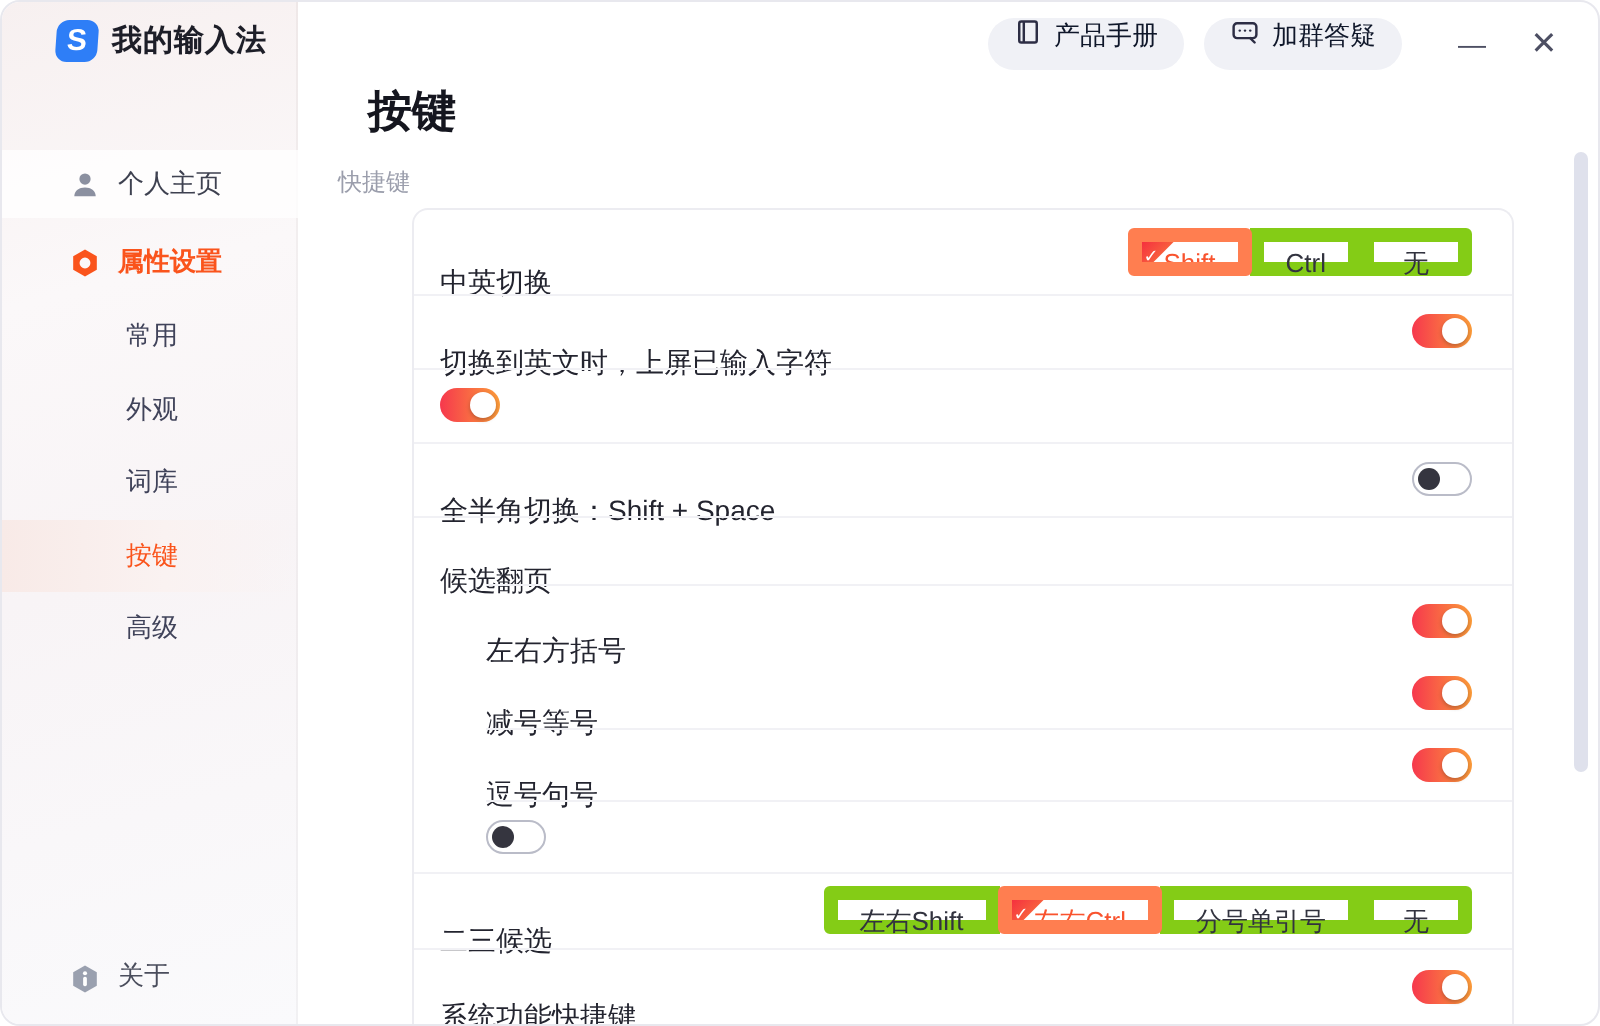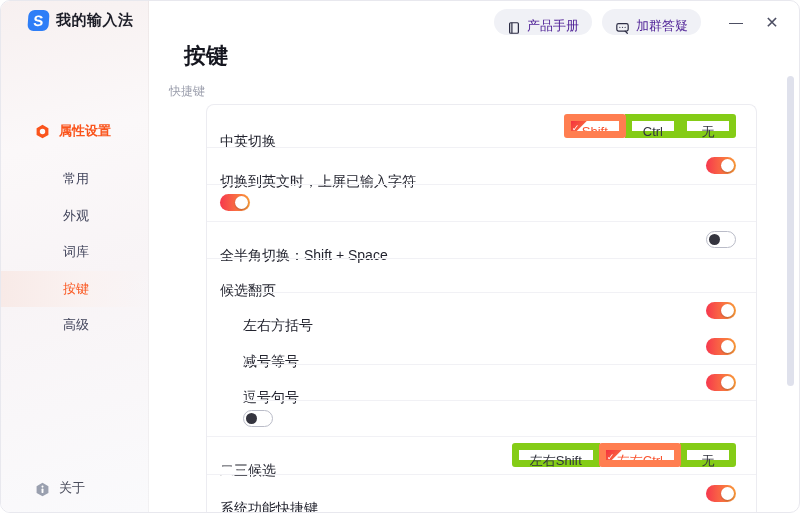--- a/index.html
+++ b/index.html
@@ -17,30 +17,30 @@
           transform:skewX(-4deg); }
   .app-title { font-size:15px; font-weight:bold; color:#1d1e28; letter-spacing:0.5px; }
 
   .side-item { position:absolute; left:0; width:148px; height:34px; display:flex; align-items:center;
                gap:9px; padding-left:34px; font-size:13px; color:#3e4150; cursor:pointer; }
   .side-item.home { top:74px; background:rgba(255,255,255,0.75); }
   .side-item.settings { top:113px; color:#fa541c; font-weight:bold; }
   .side-item.about { top:462px; color:#4a4d5c;align-items:flex-end; }
   .side-item svg { flex:0 0 auto; }
 
-  .sub-list { position:absolute; top:160px; left:0; width:148px; }
+  .sub-list { position:absolute; top:149px; left:0; width:148px; }
   .sub-item { height:36.5px; display:flex; align-items:center; padding-left:62px;
               font-size:13px; color:#40435a; cursor:pointer; }
   .sub-item.active { color:#fa541c;
         background:linear-gradient(90deg,#f8eae7 0%,#faf2f1 55%,rgba(250,248,249,0) 100%); }
 
   
   .topbar { position:absolute; top:8px; right:14px; display:flex; align-items:center; gap:10px; }
-  .pill { height:26px; display:flex; align-items:flex-end; gap:6px; padding:0 13px;
-          background:#f0f1f6; border-radius:14px; font-size:13px; color:#4c1d95; cursor:pointer; }
+  .pill { height:26px; display:flex; align-items:flex-start; gap:6px; padding:0 13px;
+          background:#f0f1f6; border-radius:14px; font-size:13px; color:#0f172a; cursor:pointer; }
   .win-btn { width:26px; height:26px; display:flex; align-items:center; justify-content:center;
              font-size:16px; color:#4d4f63; cursor:pointer; }
   .win-btn.min { margin-left:12px; font-size:14px; }
 
   
   .page-title { position:absolute; left:183px; top:40px; font-size:22px; font-weight:bold; color:#15161f; }
   .section-label { position:absolute; left:168px; top:82px; font-size:12px; color:#9b9eac; }
 
   .panel { position:absolute; left:205px; top:103px; width:551px; bottom:-2px;
            border:1px solid #ececf1; border-bottom:none; border-radius:8px 8px 0 0;
@@ -88,20 +88,27 @@
 <body>
 
 <div class="window">
 
   <aside class="sidebar">
     <div class="logo-row">
       <span class="logo">S</span>
       <span class="app-title">我的输入法</span>
     </div>
 
+    <div class="side-item home">
+      <svg width="15" height="15" viewBox="0 0 16 16">
+        <circle cx="8" cy="4.8" r="3" fill="#8b90a0"></circle>
+        <path d="M2.3 14c0-3.2 2.6-4.7 5.7-4.7s5.7 1.5 5.7 4.7z" fill="#8b90a0"></path>
+      </svg>
+      <span>个人主页</span>
+    </div>
 
     <div class="side-item settings">
       <svg width="15" height="15" viewBox="0 0 16 16">
         <path fill-rule="evenodd" fill="#fa541c" d="M8 0.8 L14.3 4.4 L14.3 11.6 L8 15.2 L1.7 11.6 L1.7 4.4 Z M8 5.1 A2.9 2.9 0 1 0 8 10.9 A2.9 2.9 0 1 0 8 5.1 Z"></path>
       </svg>
       <span>属性设置</span>
     </div>
 
     <div class="sub-list">
         <div class="sub-item">常用</div>
@@ -197,20 +204,21 @@
         <div class="row indent">
           <div class="toggle off">
             <span class="knob"></span>
           </div>
         </div>
         <div class="row">
           <div class="row-label">二三候选</div>
           <div class="segmented">
             <span class="seg">左右Shift</span>
             <span class="seg sel">左右Ctrl</span>
+            <span class="seg">分号单引号</span>
             <span class="seg">无</span>
           </div>
         </div>
         <div class="row">
           <div class="row-label">系统功能快捷键</div>
           <div class="toggle on">
             <span class="knob"></span>
           </div>
         </div>
         <div class="bottom-sep"></div>

